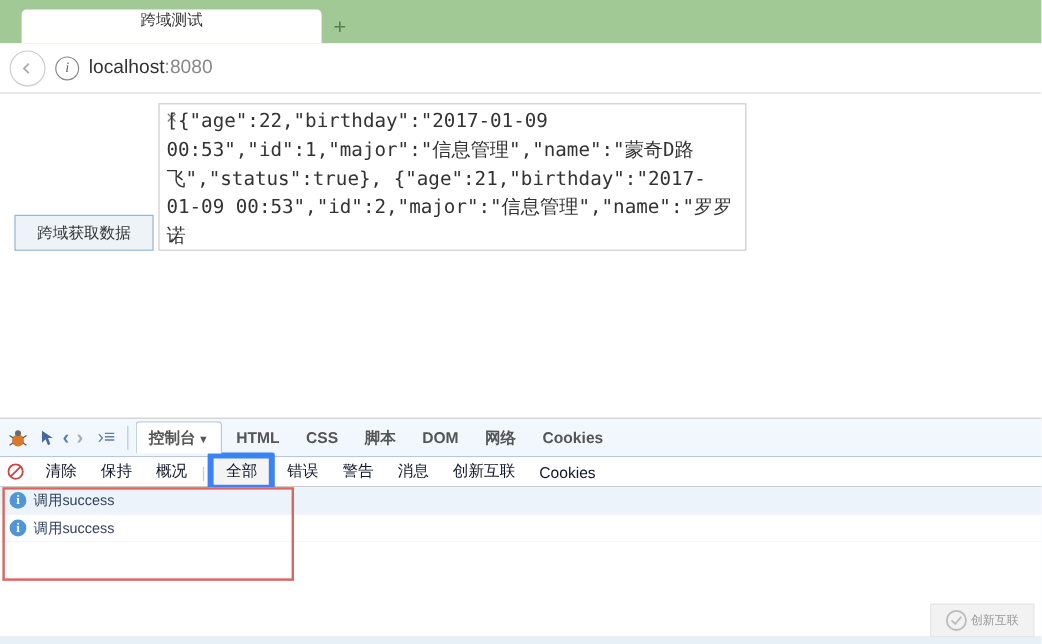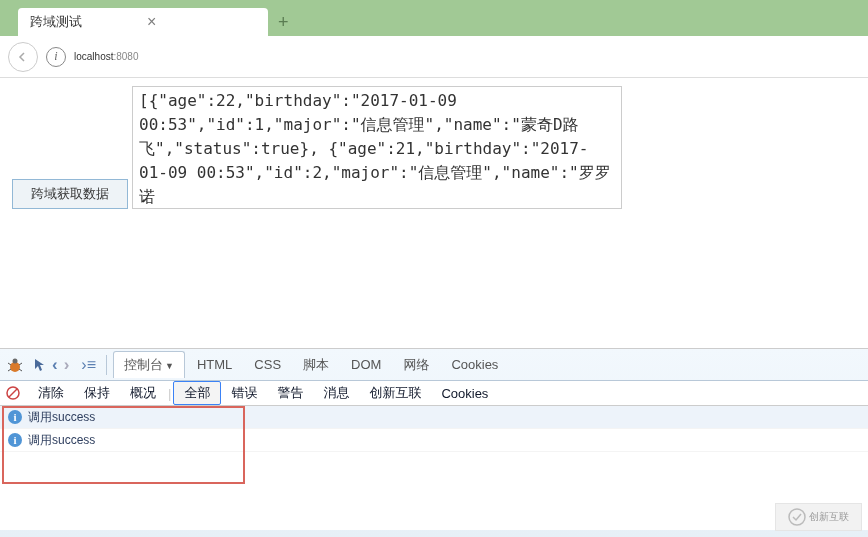--- a/index.html
+++ b/index.html
@@ -1,55 +1,55 @@
 <!DOCTYPE html>
 <html><head>
   <meta charset="utf-8">
   <style>
     * { margin: 0; padding: 0; box-sizing: border-box; font-family: Arial, sans-serif; }
     body { background: #fff; width: 868px; height: 537px; overflow: hidden; position: relative; }
     
     .browser-chrome { background: #a1c995; height: 36px; position: relative; }
     .tab-bar { display: flex; align-items: flex-end; padding-left: 18px; height: 36px; }
-    .tab { background: #fff; height: 28px; padding: 0 12px; display: flex; align-items: center; gap: 65px; border-radius: 4px 4px 0 0; min-width: 250px; position: relative; margin-top: 8px; }
+    .tab { background: #fff; height: 28px; padding: 0 12px; display: flex; align-items: center; gap: 65px; border-radius: 4px 4px 0 0; min-width: 250px; position: relative; margin-top: 8px; flex-direction: column; }
     .tab-title { font-size: 13px; color: #333; }
     .tab-close { color: #7e7e7e; font-size: 16px; cursor: pointer; line-height: 1; }
     .new-tab { color: #5a7c52; font-size: 18px; padding: 0 10px; cursor: pointer; display: flex; align-items: center; height: 28px; margin-top: 8px; }
     
     .address-bar { height: 42px; display: flex; align-items: center; padding: 0 8px; border-bottom: 1px solid #ddd; gap: 8px; }
     .back-btn { width: 30px; height: 30px; border: 1px solid #ccc; border-radius: 50%; display: flex; align-items: center; justify-content: center; color: #aaa; cursor: pointer; font-size: 14px; }
     .info-icon-addr { width: 20px; height: 20px; border: 1px solid #888; border-radius: 50%; display: flex; align-items: center; justify-content: center; font-size: 12px; font-family: Georgia, serif; font-style: italic; color: #666; }
-    .url-text { font-size: 10px; color: #333; }
+    .url-text { font-size: 16px; color: #333; }
     .url-text .port { color: #888; }
     
     .content-area { padding: 8px 12px; display: flex; align-items: flex-end; gap: 4px; }
     .cross-btn { background: #eef3f7; border: 1px solid #92b8d6; padding: 5px 18px; font-size: 13px; color: #333; cursor: pointer; }
     .data-box { border: 1px solid #ccc; width: 490px; height: 123px; padding: 2px 6px; font-family: SimSun, monospace; font-size: 16px; color: #333; line-height: 1.5; overflow-y: scroll; position: relative; }
     .data-box::-webkit-scrollbar { width: 16px; }
     .data-box::-webkit-scrollbar-track { background: #f0f0f0; }
     .data-box::-webkit-scrollbar-thumb { background: #c1c1c1; border: 1px solid #a8a8a8; }
     
     .devtools { position: absolute; bottom: 0; left: 0; right: 0; height: 189px; background: linear-gradient(#f2f8fd, #e7f0f7); border-top: 1px solid #ccc; }
     .dt-top { height: 32px; display: flex; align-items: center; padding: 0 6px; gap: 2px; border-bottom: 1px solid #b8c8d8; }
     .bug-icon { width: 18px; height: 16px; position: relative; }
     .bug-icon svg { width: 100%; height: 100%; }
     .arrow-icon-dt { width: 16px; height: 16px; margin-left: 6px; }
     .nav-btn { padding: 0 2px; font-size: 17px; font-weight: bold; cursor: pointer; }
     .nav-btn.blue { color: #5b7fb1; }
     .nav-btn.gray { color: #aab; }
     .step-icon { margin-left: 4px; padding: 0 4px; color: #5b7fb1; font-size: 16px; }
     .separator-v { width: 1px; height: 20px; background: #b8c8d8; margin: 0 4px; }
-    .dt-tab { padding: 4px 10px; font-size: 13px; color: #555; cursor: pointer; font-weight: normal; position: relative; }
+    .dt-tab { padding: 4px 10px; font-size: 13px; color: #555; cursor: pointer; font-weight: bold; position: relative; }
     .dt-tab.active { background: #fff; border: 1px solid #b8c8d8; border-bottom: none; border-radius: 3px 3px 0 0; }
     .dt-tab .dropdown-arrow { font-size: 9px; margin-left: 2px; }
     
     .dt-subbar { height: 25px; background: #fff; display: flex; align-items: center; padding: 0 2px; gap: 0; border-bottom: 1px solid #ccc; font-size: 13px; }
     .sub-icon-stop { width: 14px; height: 14px; margin: 0 8px 0 4px; }
     .sub-item { padding: 2px 10px; color: #0f172a; cursor: pointer; }
-    .sub-item.active { border: 1px solid #3b82f6; background: #f4f4f4; border-radius: 2px; }
+    .sub-item.active { border: 5px solid #3b82f6; background: #f4f4f4; border-radius: 2px; }
     .sub-sep { color: #ccc; margin: 0 2px; }
     
     .console-area { background: #fff; }
     .console-row { height: 23px; display: flex; align-items: center; padding: 0 8px; gap: 6px; font-size: 12px; color: #304060; border-bottom: 1px solid #f4f4f4; font-family: "Microsoft YaHei", monospace; }
     .console-row:first-child { background: #edf3fa; }
     .info-circle { width: 14px; height: 14px; background: #5095d6; color: #fff; border-radius: 50%; display: flex; align-items: center; justify-content: center; font-size: 11px; font-weight: bold; font-family: Georgia, serif; }
     .red-box { position: absolute; left: 2px; width: 243px; border: 2px solid #d9655c; height: 78px; pointer-events: none; }
     .blank-rows { height: 78px; background: #fff; }
     
     .watermark { position: absolute; bottom: 6px; right: 6px; width: 87px; height: 28px; background: #f2f2f2; border: 1px solid #e5e5e5; display: flex; align-items: center; justify-content: center; gap: 3px; font-size: 10px; color: #999; }

